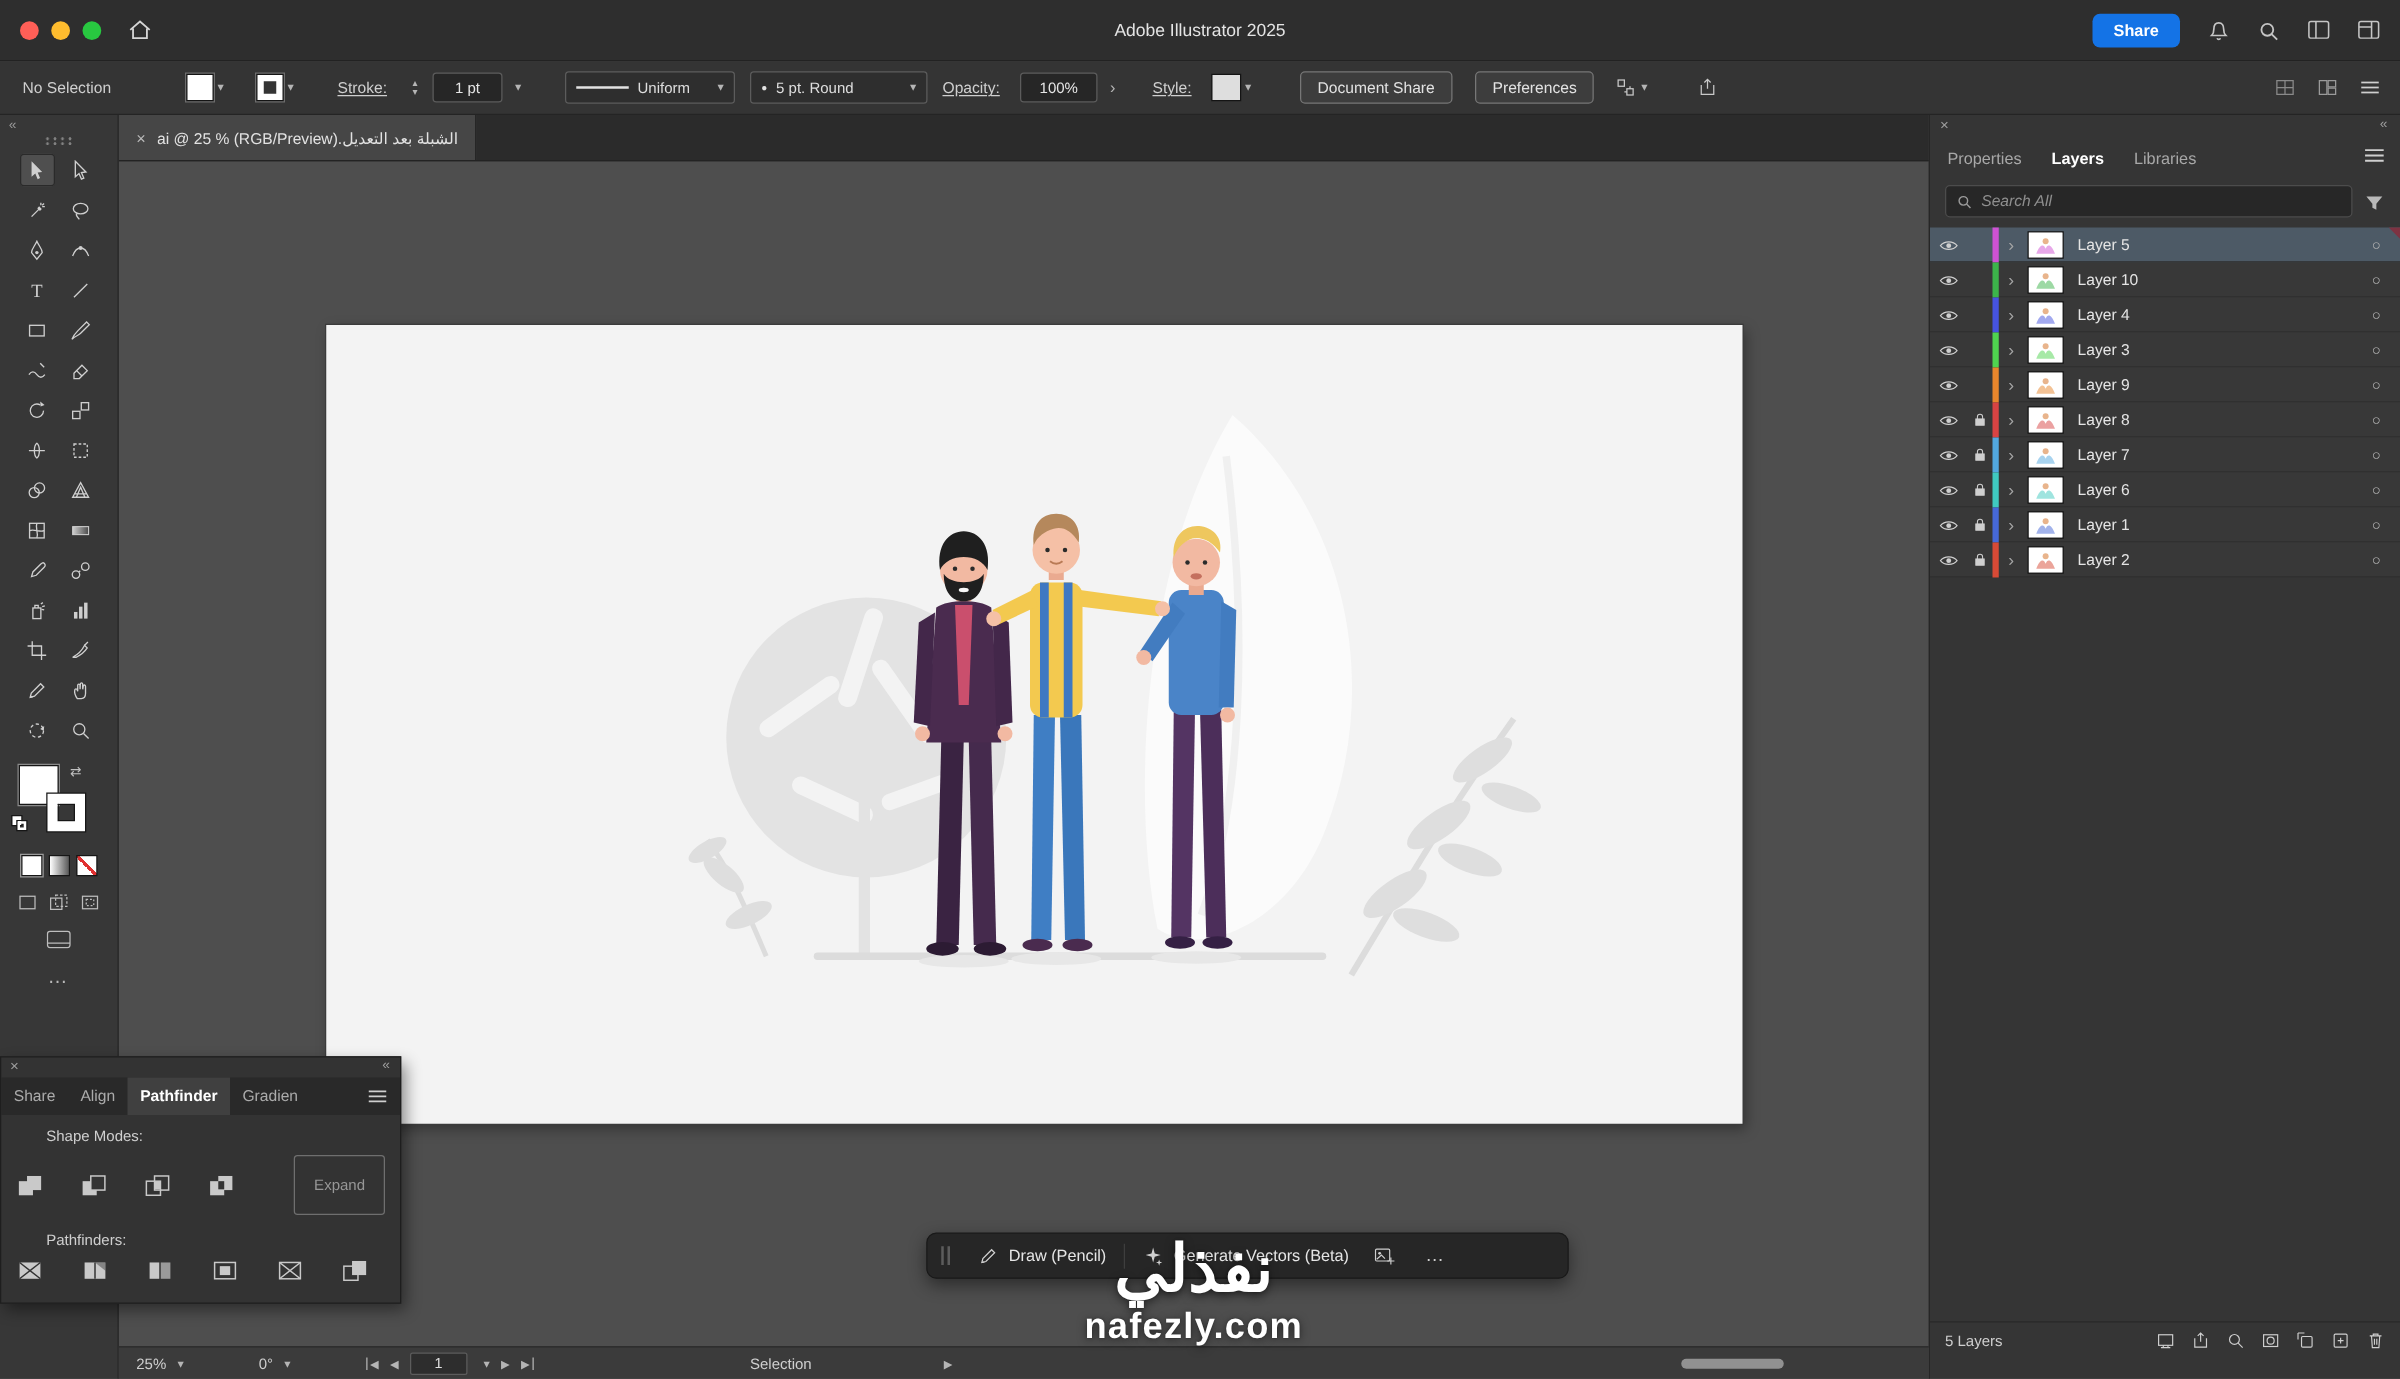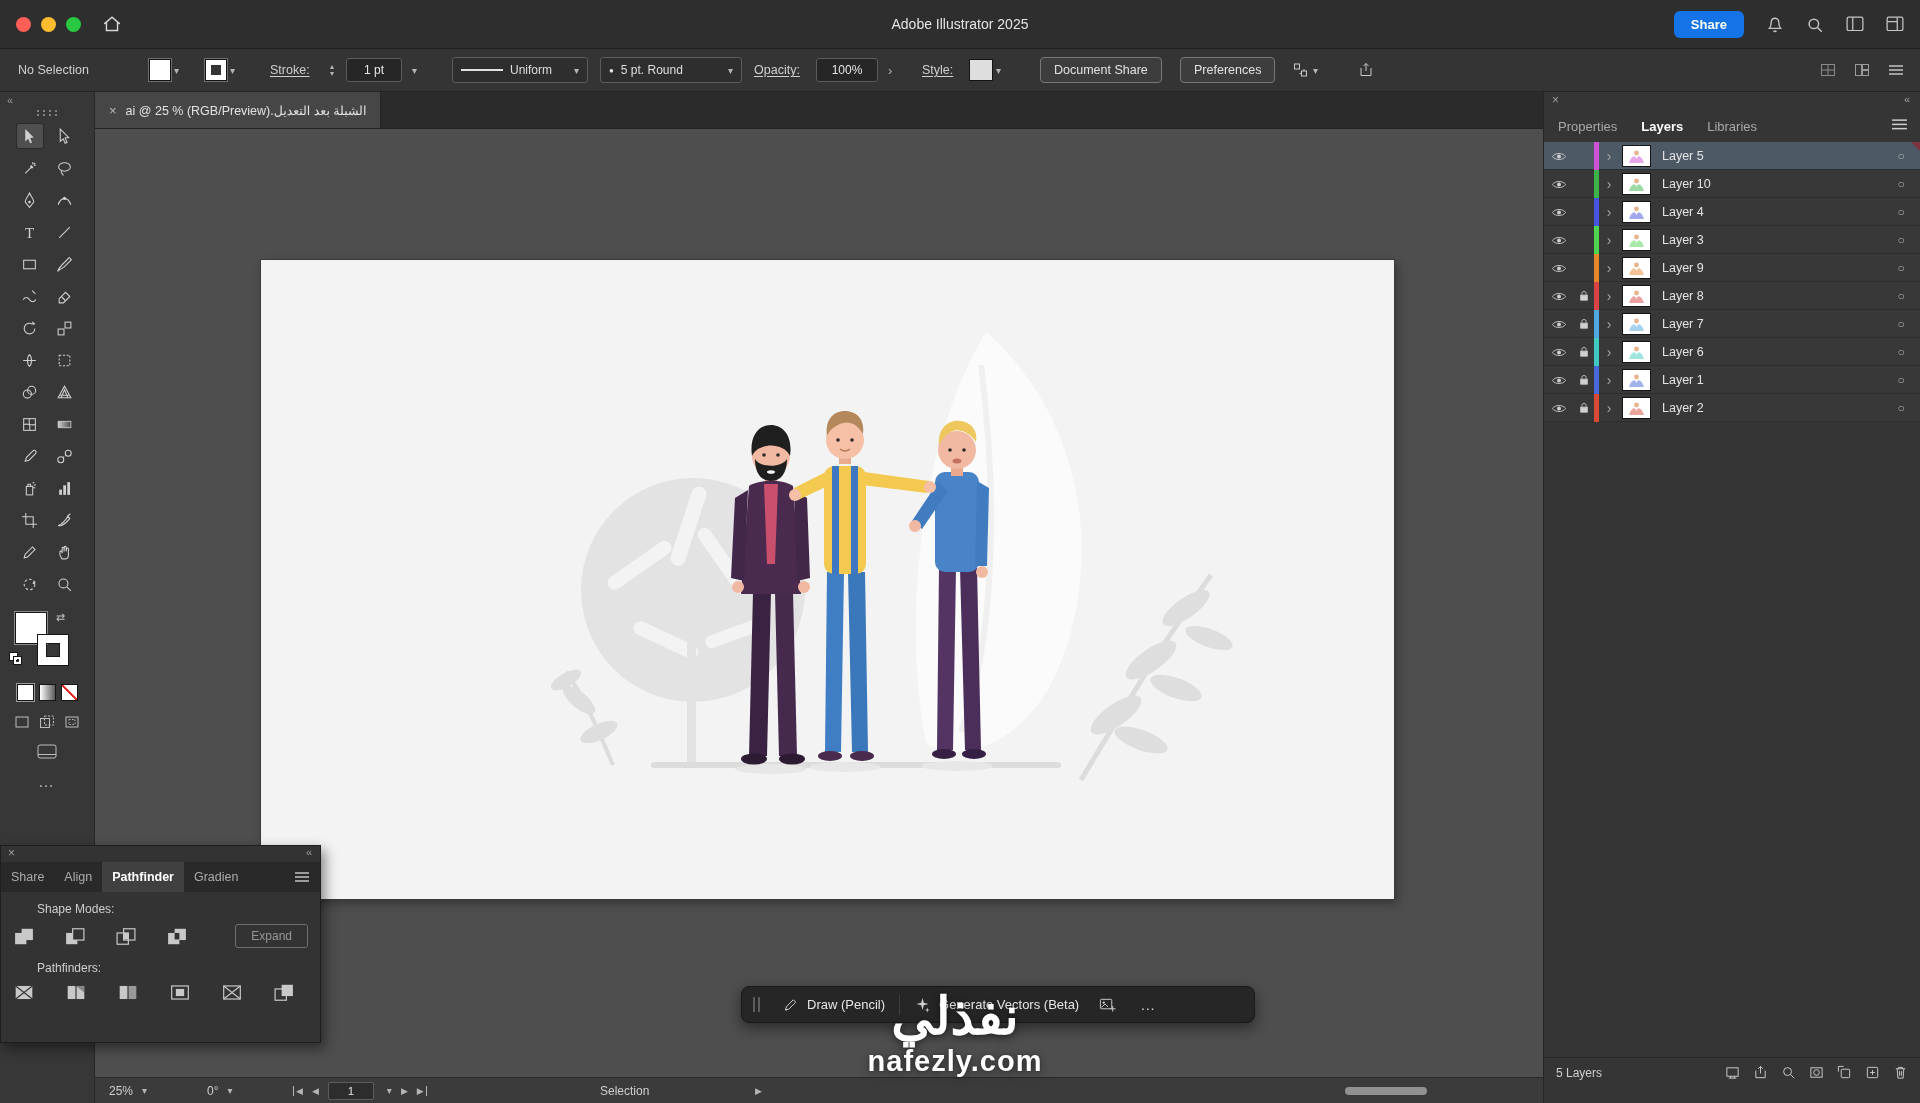--- a/index.html
+++ b/index.html
@@ -142,21 +142,21 @@
   .pf-collapse { position:absolute; right:8px; top:0; font-size:11px; color:#9f9f9f; cursor:pointer; }
   .pf-tabs { display:flex; align-items:stretch; height:30px; background:#292929; position:relative; }
   .pf-tab { padding:0 10px; line-height:30px; font-size:12.5px; color:#ababab; cursor:pointer; }
   .pf-tab.active { background:#404040; color:#fff; font-weight:bold; }
   .pf-menu { position:absolute; right:10px; top:9px; width:16px; height:12px; cursor:pointer; }
   .pf-body { padding:10px 12px 0; }
   .pf-label { font-size:12px; color:#cfcfcf; margin-bottom:8px;margin-left:24px; }
   .pf-row { display:flex; align-items:center; gap:29px; margin-bottom:13px; }
   .pf-row.pf6 { gap:30px; }
   .pf-row svg { width:22px; height:19px; cursor:pointer; }
-  .expand-btn { margin-left:auto; background:transparent; border:1px solid #6f6f6f; border-radius:3px; color:#979797; font-size:12px; padding:4px 15px; font-family:inherit; cursor:default; }
+  .expand-btn { margin-left:auto; background:transparent; border:1px solid #6f6f6f; border-radius:3px; color:#979797; font-size:12px; padding:16px 15px; font-family:inherit; cursor:default; }
 </style>
 </head>
 <body>
 
 <div class="titlebar">
   <div class="traffic">
     <span class="t-close"></span>
     <span class="t-min"></span>
     <span class="t-zoom"></span>
   </div>
@@ -776,20 +776,34 @@
     <span class="rp-tab active">Layers</span>
     <span class="rp-tab">Libraries</span>
     <span class="rp-menu">
       <svg viewBox="0 0 16 12" stroke="#cfcfcf" stroke-width="1.4">
           <line x1="1" y1="2" x2="15" y2="2"></line>
           <line x1="1" y1="6" x2="15" y2="6"></line>
           <line x1="1" y1="10" x2="15" y2="10"></line>
         </svg>
     </span>
   </div>
+  <div class="rp-searchrow">
+    <div class="rp-search">
+      <svg viewBox="0 0 16 16" fill="none" stroke="#9a9a9a" stroke-width="1.4">
+          <circle cx="7" cy="7" r="4.2"></circle>
+          <line x1="10.2" y1="10.2" x2="14" y2="14"></line>
+        </svg>
+      <input placeholder="Search All" style="">
+    </div>
+    <span class="rp-funnel">
+      <svg viewBox="0 0 16 16" fill="#b9b9b9">
+          <path d="M2 3 H14 L9.5 8.5 V13 L6.5 11.5 V8.5 Z"></path>
+        </svg>
+    </span>
+  </div>
   <div class="layers-list" id="layers-list">
     <span class="list-corner"></span>
   <div class="layer-row selected">
         <span class="lr-eye">
           <svg viewBox="0 0 18 12" fill="none" stroke="#cfcfcf">
             <path d="M1.5 6 C5 1.5 13 1.5 16.5 6 C13 10.5 5 10.5 1.5 6 Z"></path>
             <circle cx="9" cy="6" r="2.2" fill="#cfcfcf" stroke="none"></circle>
           </svg>
         </span>
         <span class="lr-lock"></span>

